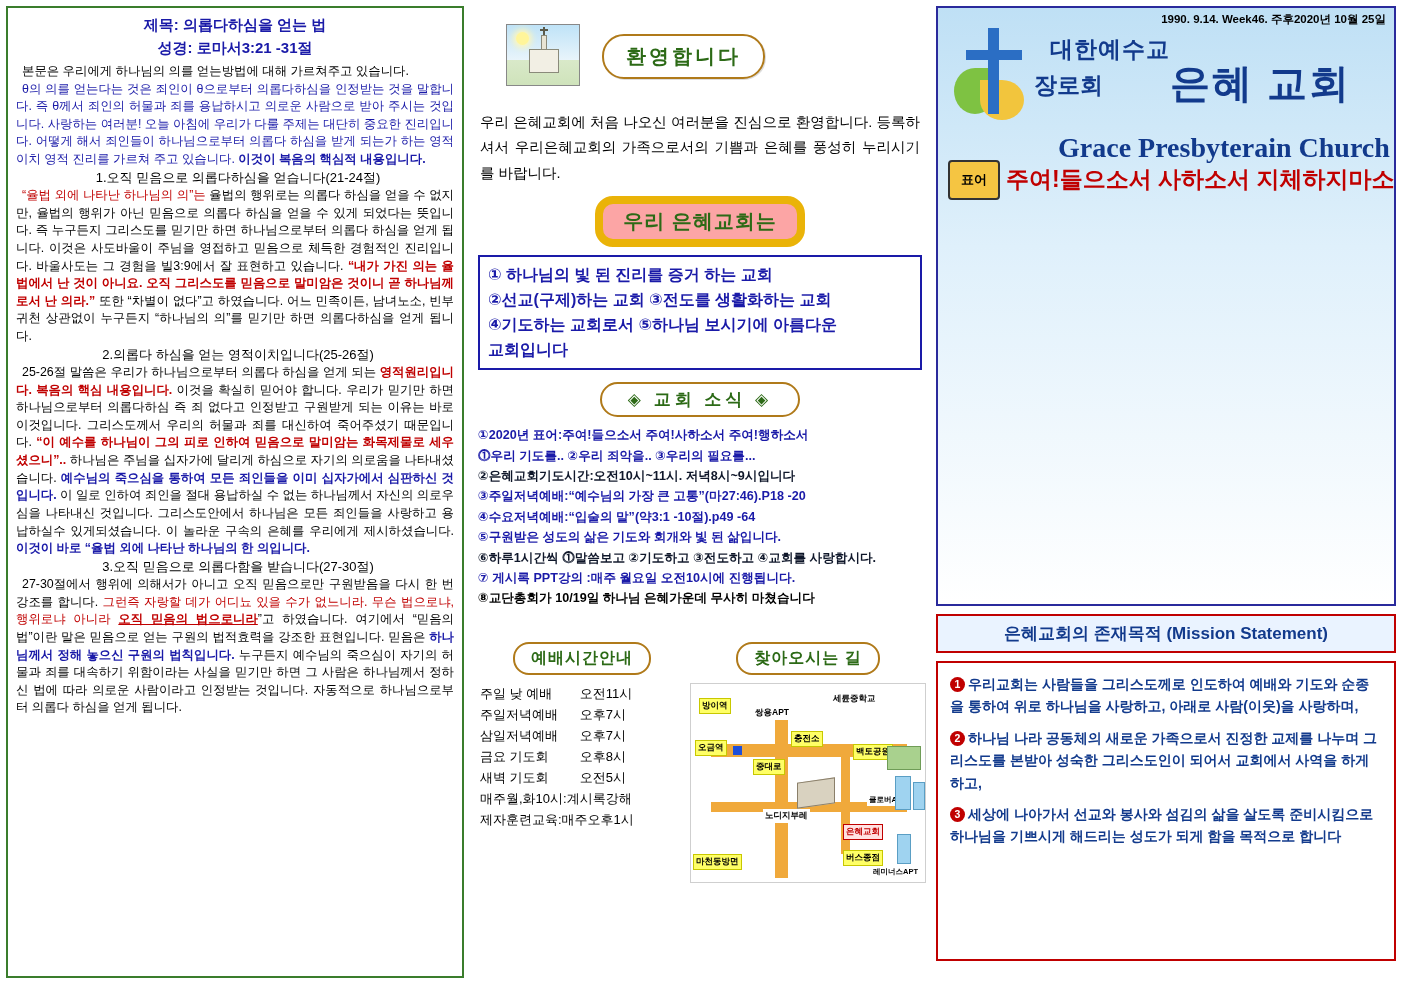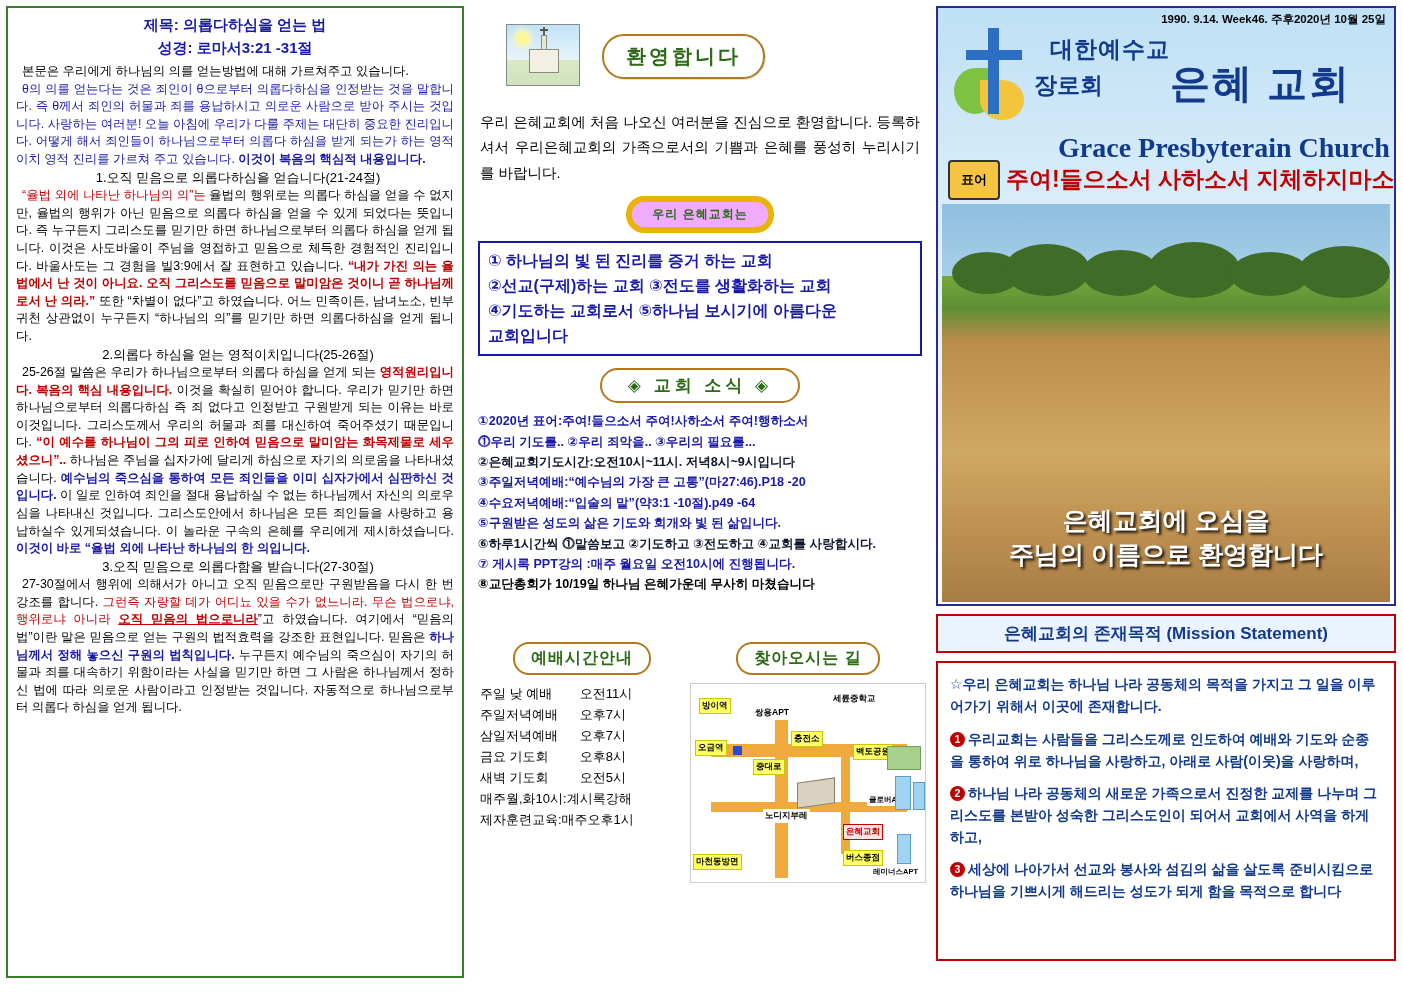--- a/index.html
+++ b/index.html
@@ -60,23 +60,23 @@
     padding:7px 22px; font-size:20px; letter-spacing:3px;
     box-shadow:1px 1px 0 #ddd;
   }
   #welcome-bubble-wrap { position:absolute; left:128px; top:28px; }
   #welcome-text {
     font-size:14.5px; line-height:1.75; color:#000; margin:4px 6px 10px 6px;
     text-align:justify;
   }
   .center { text-align:center; }
   .bubble2 {
-    display:inline-block; border:6px solid #eab308; border-radius:18px;
-    background:#f0abfc; color:#2c6a16; font-weight:bold;
-    padding:4px 20px; font-size:12px; letter-spacing:1px;
+    display:inline-block; border:8px solid #eab308; border-radius:18px;
+    background:#fca5a5; color:#2c6a16; font-weight:bold;
+    padding:4px 20px; font-size:20px; letter-spacing:1px;
   }
   #churchis-box {
     border:2px solid #1a1aa8; margin:8px 4px 0 4px; padding:6px 8px;
     color:#1a1aa8; font-weight:bold; font-size:16px; line-height:1.55;
   }
   #news-title-wrap { text-align:center; margin-top:12px; }
   .bubble3 {
     display:inline-block; border:2px solid #b07a1a; border-radius:18px;
     background:#ffffff; color:#2c6a16; font-weight:bold;
     padding:4px 26px; font-size:17px; letter-spacing:4px;
@@ -358,33 +358,22 @@
     <div id="church-name-kr1">대한예수교</div>
     <div id="church-name-kr2">장로회</div>
     <div id="church-name-big">은혜 교회</div>
     <div id="church-name-en">Grace Presbyterain Church</div>
 
     <div id="motto-row">
       <div id="motto-badge">표어</div>
       <div id="motto-text">주여!들으소서 사하소서 지체하지마소서!</div>
     </div>
 
-    <div id="photo">
-      <div class="tree" style="left:10px; top:48px; width:70px; height:42px;"></div>
-      <div class="tree" style="left:62px; top:40px; width:86px; height:52px;"></div>
-      <div class="tree" style="left:140px; top:46px; width:78px; height:46px;"></div>
-      <div class="tree" style="left:206px; top:38px; width:92px; height:56px;"></div>
-      <div class="tree" style="left:288px; top:48px; width:80px; height:44px;"></div>
-      <div class="tree" style="left:356px; top:42px; width:92px; height:52px;"></div>
-      <div id="photo-cap1">은혜교회에 오심을</div>
-      <div id="photo-cap2">주님의 이름으로 환영합니다</div>
-    </div>
   </div>
 
   <div id="mission-title">은혜교회의 존재목적 (Mission Statement)</div>
 
   <div id="mission-box">
-    <p class="lead">☆우리 은혜교회는 하나님 나라 공동체의 목적을 가지고 그 일을 이루어가기 위해서 이곳에  존재합니다.</p>
     <p class="item"><span class="numcircle">1</span><span>우리교회는 사람들을 그리스도께로 인도하여 예배와 기도와 순종을 통하여 위로 하나님을 사랑하고, 아래로 사람(이웃)을 사랑하며,</span></p>
     <p class="item"><span class="numcircle">2</span><span>하나님 나라 공동체의 새로운 가족으로서 진정한 교제를 나누며 그리스도를 본받아 성숙한 그리스도인이 되어서 교회에서 사역을 하게하고,</span></p>
     <p class="item"><span class="numcircle">3</span><span>세상에 나아가서 선교와 봉사와 섬김의 삶을 살도록 준비시킴으로 하나님을 기쁘시게 해드리는 성도가 되게 함을 목적으로 합니다</span></p>
   </div>
 </div>
 
 </body></html>

